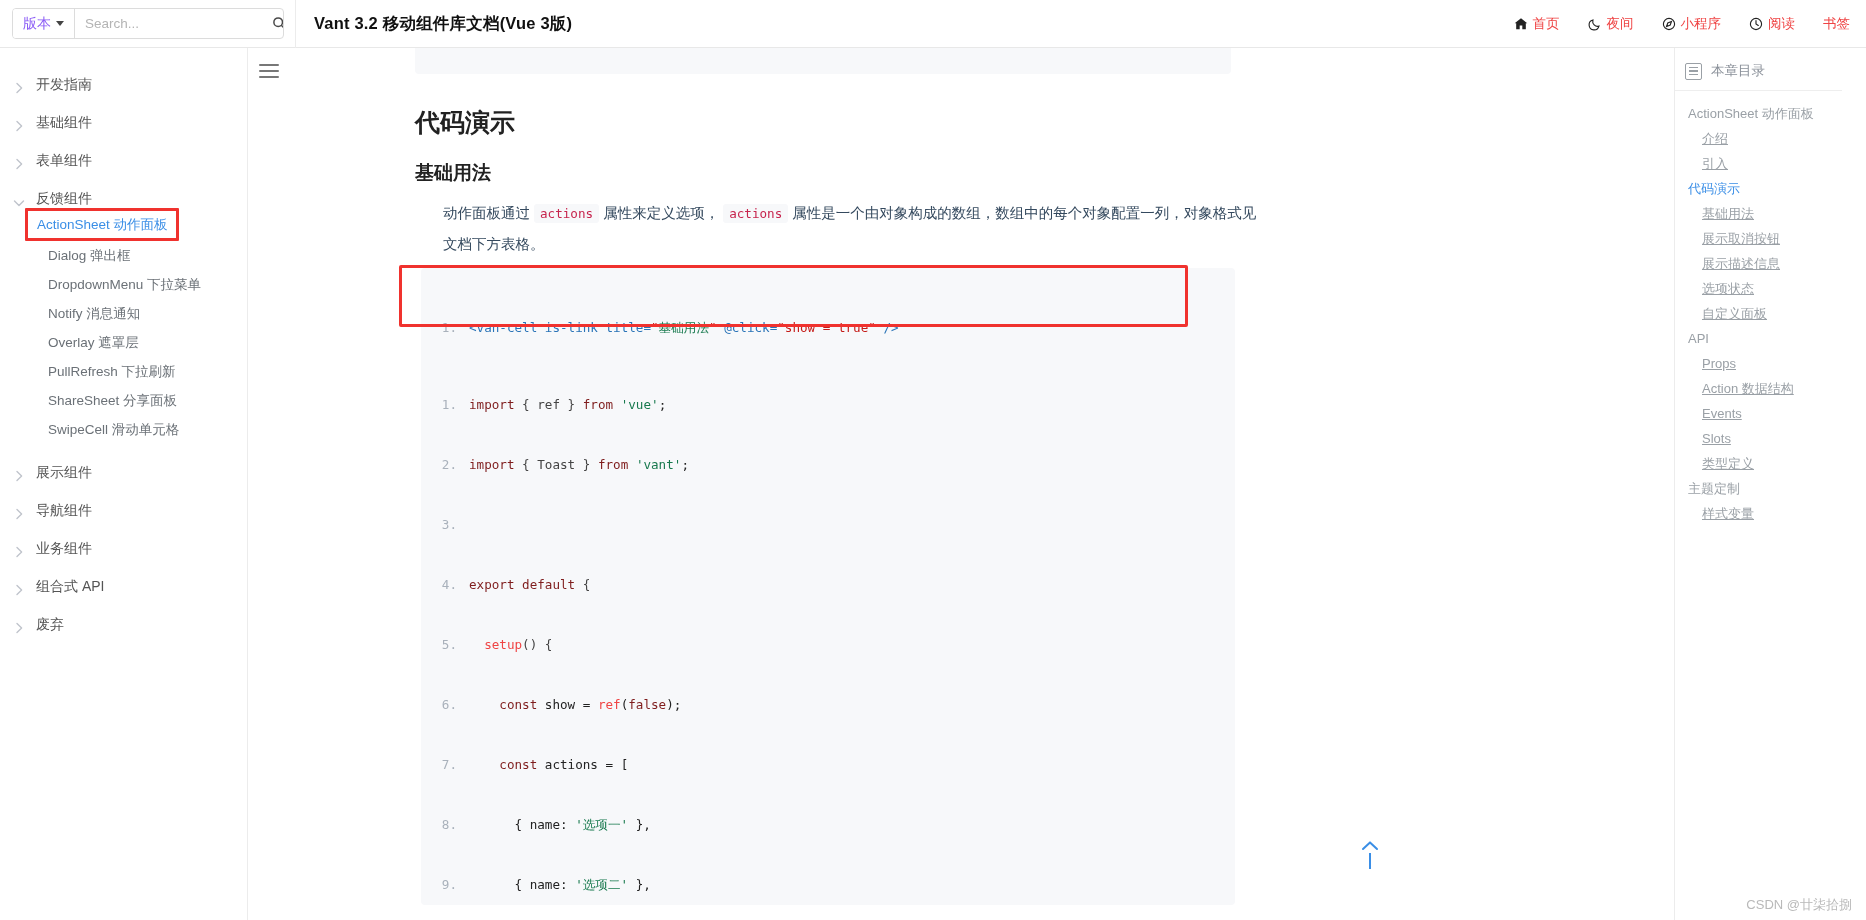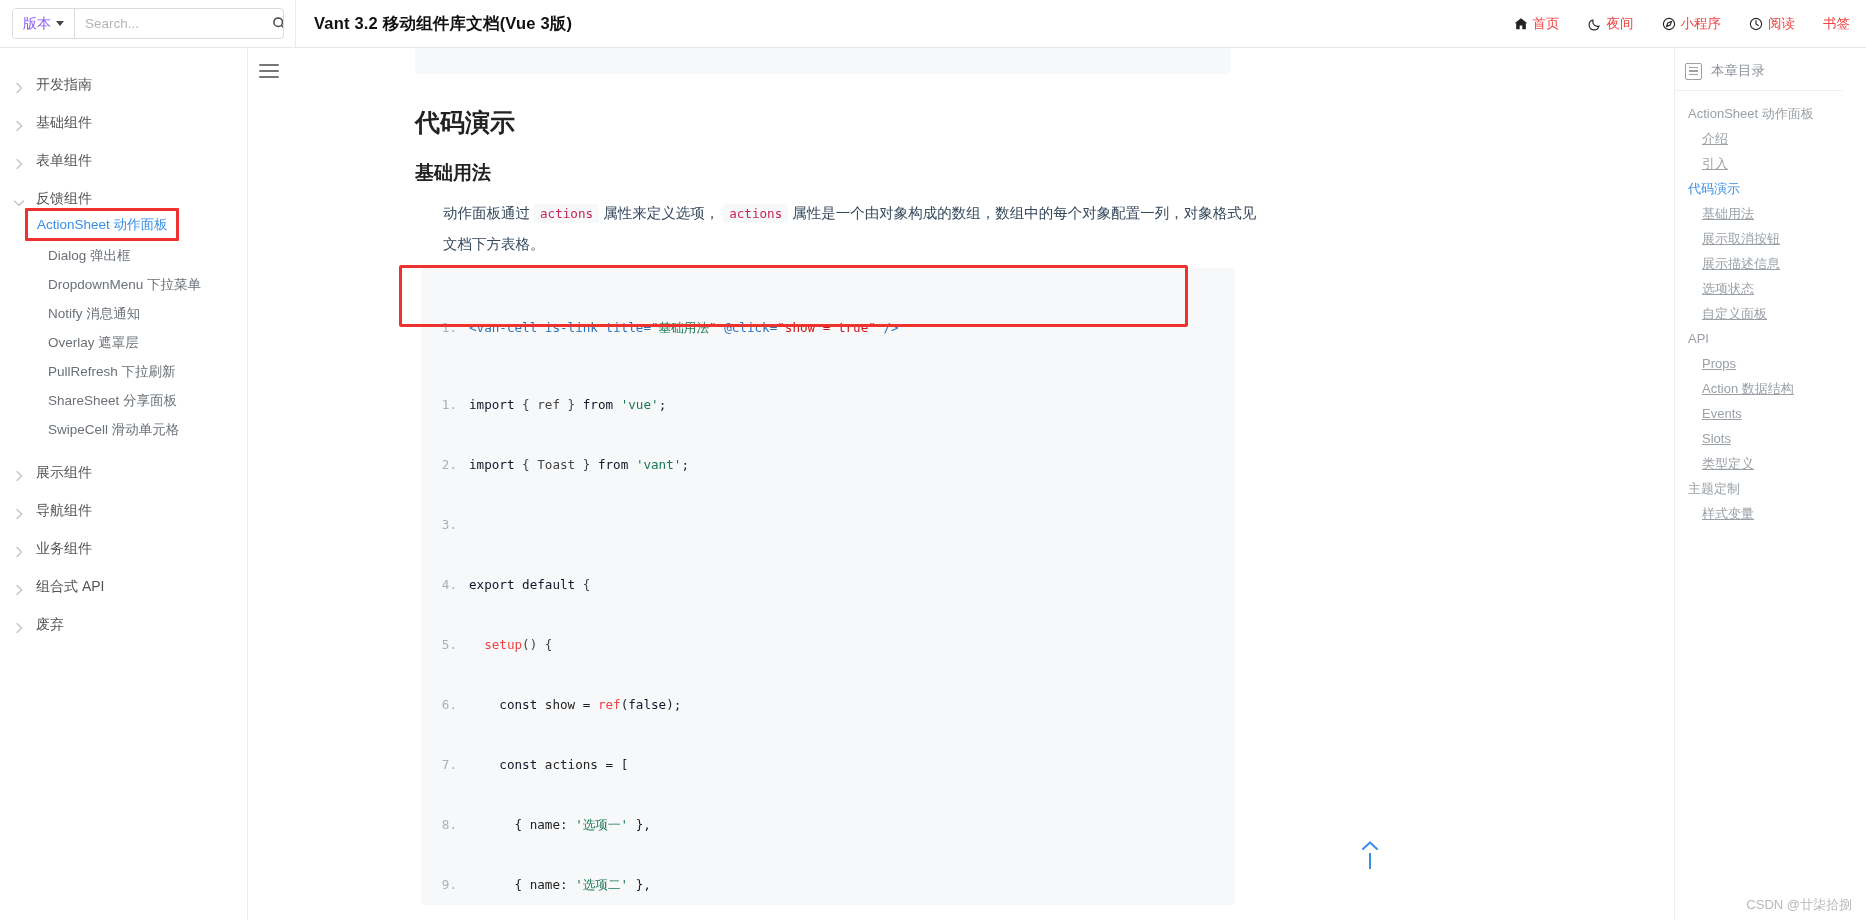--- a/index.html
+++ b/index.html
@@ -135,21 +135,21 @@
     background:#f7f8fa; color:#c7254e; border-radius:3px;
     padding: 2px 6px; font-family:"DejaVu Sans Mono", monospace;
     font-size: 12.6px;
   }
 
   
   .t-tag   { color:#2973b7; }
   .t-attr  { color:#2973b7; }
   .t-str   { color:#18794e; }
   .t-str2  { color:#c41a16; }
-  .t-kw    { color:#0f172a; }
+  .t-kw    { color:#7f1d1d; }
   .t-pun   { color:#444; }
   .t-fn    { color:#ef4444; }
 
   .hl-box {
     position:absolute;
     border: 3px solid #f0322e;
     border-radius: 2px;
     left: 399px; top: 265px; width: 789px; height: 62px;
     pointer-events: none;
   }

